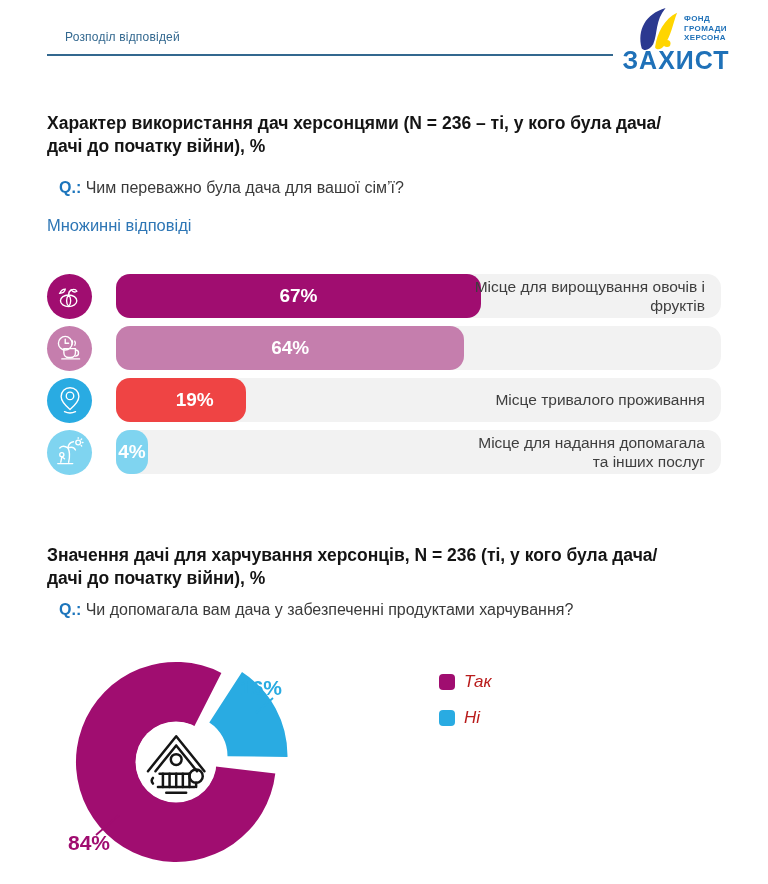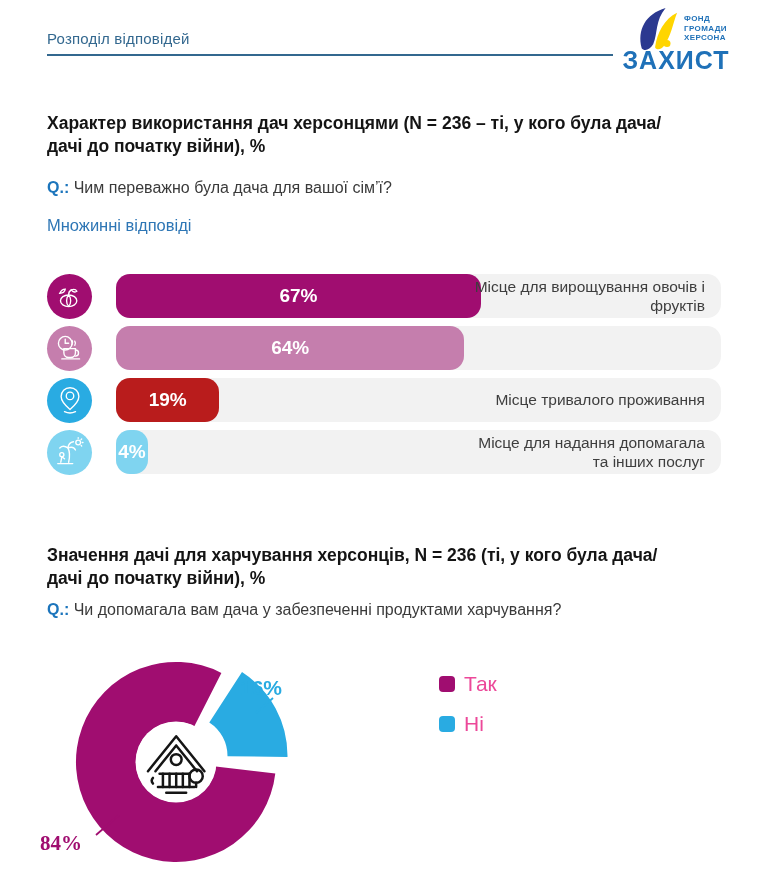--- a/index.html
+++ b/index.html
@@ -3,55 +3,55 @@
 <meta charset="utf-8">
 <style>
   html,body{margin:0;padding:0;}
   body{
     width:768px;height:884px;position:relative;overflow:hidden;
     background:#ffffff;
     font-family:"Liberation Sans","DejaVu Sans",sans-serif;
     color:#1a1a1a;
   }
   
-  .hdr-title{position:absolute;left:47px;top:30px;font-size:15px;color:var(--steel);letter-spacing:.2px;}
+  .hdr-title{position:absolute;left:65px;top:30px;font-size:12px;color:var(--steel);letter-spacing:.2px;}
   .hdr-rule{position:absolute;left:47px;top:54px;width:566px;height:2px;background:var(--steel);}
   
   .logo{position:absolute;right:22px;top:6px;width:140px;display:flex;flex-direction:column;align-items:center;}
   .logo-top{display:flex;align-items:flex-start;gap:5px;margin-left:10px;}
   .logo-org{font-size:8px;font-weight:bold;color:var(--logo-blue);line-height:1.2;letter-spacing:.4px;margin-top:8px;}
   .logo-name{font-size:25px;font-weight:800;color:var(--logo-blue);letter-spacing:1px;margin-top:-6px;}
   .logo-x{position:relative;display:inline-block;}
   .logo-x .head{position:absolute;left:50%;transform:translateX(-50%);top:-6px;width:7px;height:7px;border-radius:50%;background:var(--logo-yellow);}
   
   .sec-title{position:absolute;left:47px;width:645px;font-size:17.5px;font-weight:bold;line-height:1.33;color:#141414;}
-  .q-line{position:absolute;left:47px;width:660px;font-size:16px;color:#3a3a3a;}
+  .q-line{position:absolute;left:59px;width:660px;font-size:16px;color:#3a3a3a;}
   .q-prefix{color:var(--q-blue);font-weight:bold;}
   .note{position:absolute;left:47px;font-size:16.5px;color:var(--note-blue);}
   
   .bars{position:absolute;left:47px;top:274px;width:674px;}
   .bar-row{display:flex;align-items:center;margin-bottom:8px;height:44px;}
   .bar-ico{width:45px;height:45px;border-radius:50%;flex:0 0 45px;display:flex;align-items:center;justify-content:center;margin-right:24px;}
   .bar-track{position:relative;flex:1;height:44px;background:var(--track);border-radius:14px;}
   .bar-fill{position:absolute;left:0;top:0;bottom:0;border-radius:14px;display:flex;align-items:center;justify-content:center;}
   .bar-val{color:#fff;font-weight:bold;font-size:19px;}
   .bar-label{position:absolute;right:16px;top:50%;transform:translateY(-50%);text-align:right;font-size:15.5px;line-height:1.25;color:#3e3e3e;max-width:238px;}
   
   .donut-wrap{position:absolute;left:0;top:648px;width:768px;height:236px;}
   .donut-svg{position:absolute;left:46px;top:0;}
   .donut-label{position:absolute;font-size:21px;font-weight:800;}
   .donut-label.no{left:240px;top:28px;color:var(--c-cyan);}
-  .donut-label.yes{left:40px;top:183px;color:var(--c-magenta);font-family:Liberation Serif, serif;}
+  .donut-label.yes{left:68px;top:183px;color:var(--c-magenta);}
   .lead{stroke-width:1.8;}
   .lead-cyan{stroke:var(--c-cyan);}
   .lead-magenta{stroke:var(--c-magenta);}
   .legend{position:absolute;left:439px;top:24px;}
   .legend-item{display:flex;align-items:center;margin-bottom:16px;}
   .legend-swatch{width:16px;height:16px;border-radius:4px;margin-right:9px;}
-  .legend-label{font-size:21px;color:#ec4899;}
+  .legend-label{font-size:17px;color:#b91c1c;font-style:italic;}
   svg{display:block;}
 </style>
 </head>
 <body style="--steel: #33688F; --q-blue: #1C75BC; --note-blue: #2E76B5; --track: #F2F2F2; --logo-blue: #1F71B8; --logo-yellow: #FFD500; --c-magenta: #A00D70; --c-cyan: #29ABE2;">
 
 <div class="hdr-title">Розподіл відповідей</div>
 <div class="hdr-rule"></div>
 
 <div class="logo">
   <div class="logo-top">
@@ -117,21 +117,21 @@
 
   <div class="bar-row">
     <div class="bar-ico" style="background: rgb(41, 171, 226);">
       <svg width="30" height="30" viewBox="0 0 44 44" fill="none" stroke="#fff" stroke-width="2" stroke-linecap="round" stroke-linejoin="round">
         <path d="M22,4 C14.5,4 9,9.5 9,17 C9,25 22,36 22,36 C22,36 35,25 35,17 C35,9.5 29.5,4 22,4 Z"></path>
         <circle cx="22" cy="16" r="5.5"></circle>
         <path d="M14,39 q8,4 16,0"></path>
       </svg>
     </div>
     <div class="bar-track">
-      <div class="bar-fill" style="width: 17.1%; min-width: 32px; background: #b91c1c;">
+      <div class="bar-fill" style="width: 17.1%; min-width: 32px; background: #ef4444; padding-left: 27px;">
         <span class="bar-val">19%</span>
       </div>
       <div class="bar-label">Місце тривалого проживання</div>
     </div>
   </div>
 
   <div class="bar-row">
     <div class="bar-ico" style="background: rgb(127, 212, 240);">
       <svg width="30" height="30" viewBox="0 0 44 44" fill="none" stroke="#fff" stroke-width="2" stroke-linecap="round">
         <circle cx="34" cy="8" r="3.5"></circle>

